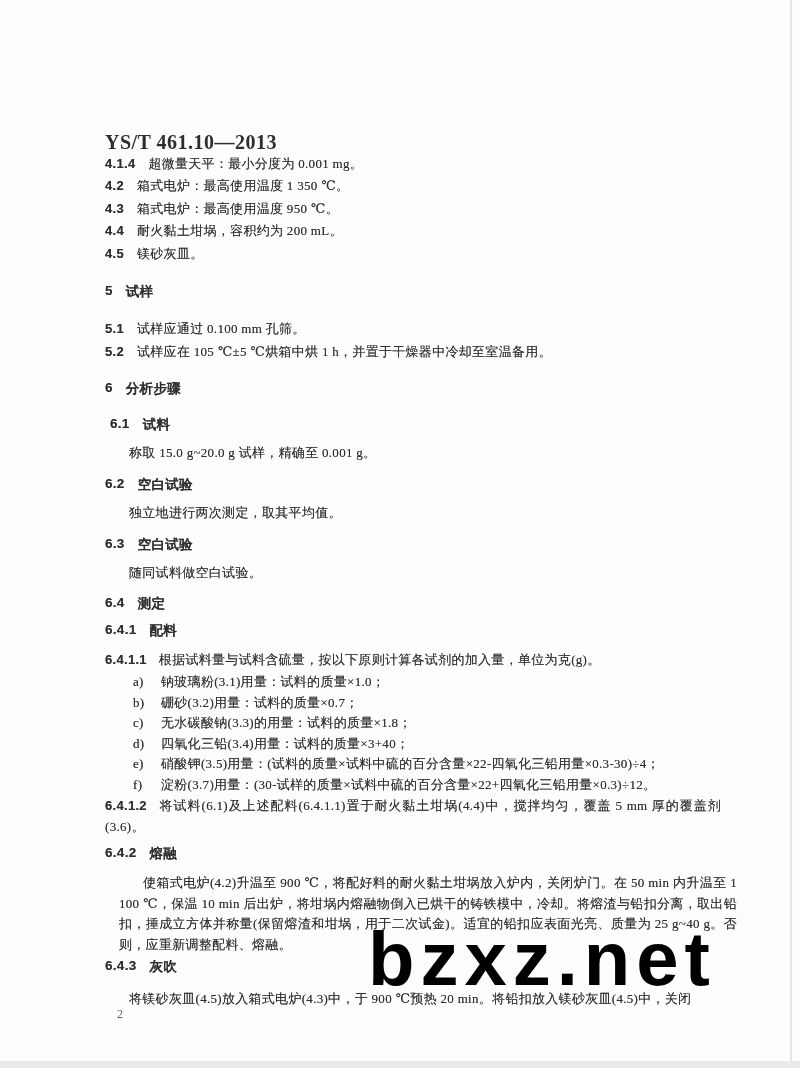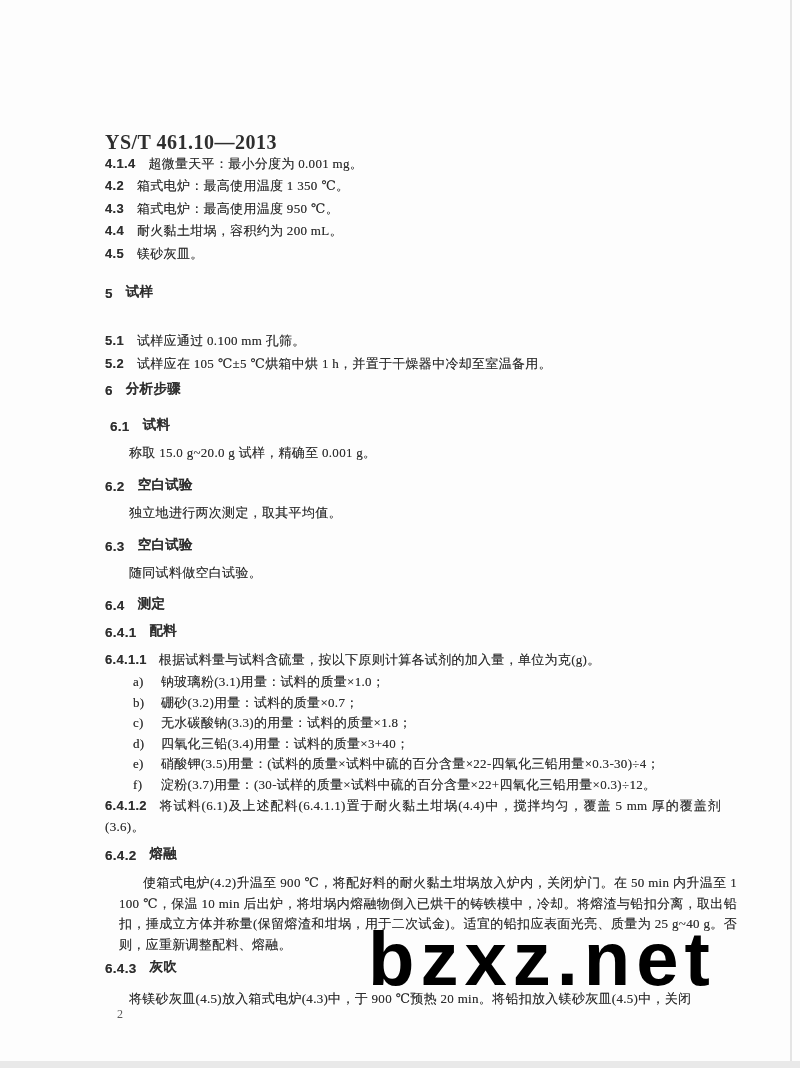--- a/index.html
+++ b/index.html
@@ -4,21 +4,21 @@
 <style>
   html,body{margin:0;padding:0;background:#ffffff;}
   .page{
     position:relative;width:800px;height:1068px;background:#fdfdfd;
     font-family:"Liberation Serif","DejaVu Serif",serif;
     color:#2e2e2e;overflow:hidden;
   }
   .abs{position:absolute;}
   .txt{font-size:13px;letter-spacing:0.3px;text-shadow:0 0 0.4px rgba(40,40,40,0.55);}
   .bold{font-weight:bold;}
-  .row{display:flex;align-items:flex-end;}
+  .row{display:flex;align-items:flex-start;}
   .cnum{font-family:"Liberation Sans","DejaVu Sans",sans-serif;font-weight:bold;margin-right:13px;white-space:nowrap;}
   .cnum-inline{font-family:"Liberation Sans","DejaVu Sans",sans-serif;font-weight:bold;margin-right:12px;}
   .hnum{font-family:"Liberation Sans","DejaVu Sans",sans-serif;font-weight:bold;margin-right:13px;}
   .htitle{font-family:"Liberation Sans","DejaVu Sans",sans-serif;font-weight:bold;}
   .heading{font-size:13.5px;}
   .list .row{line-height:20.5px;}
   .llabel{width:28px;flex:0 0 28px;}
   .para{text-indent:24px;}
   .just{text-align:justify;}
   .watermark{
@@ -61,21 +61,21 @@
       <span class="cnum">4.5</span>
       <span>镁砂灰皿。</span>
     </div>
   </div>
 
   <div class="abs txt heading row" style="left:105px;top:283px;">
     <span class="hnum">5</span>
     <span class="htitle">试样</span>
   </div>
 
-  <div class="abs txt" style="left:105px;top:318px;width:630px;line-height:22.5px;margin-top:12px;">
+  <div class="abs txt" style="left:105px;top:318px;width:630px;line-height:22.5px;">
     <div class="row">
       <span class="cnum">5.1</span>
       <span>试样应通过 0.100 mm 孔筛。</span>
     </div>
     <div class="row">
       <span class="cnum">5.2</span>
       <span>试样应在 105 ℃±5 ℃烘箱中烘 1 h，并置于干燥器中冷却至室温备用。</span>
     </div>
   </div>
 

